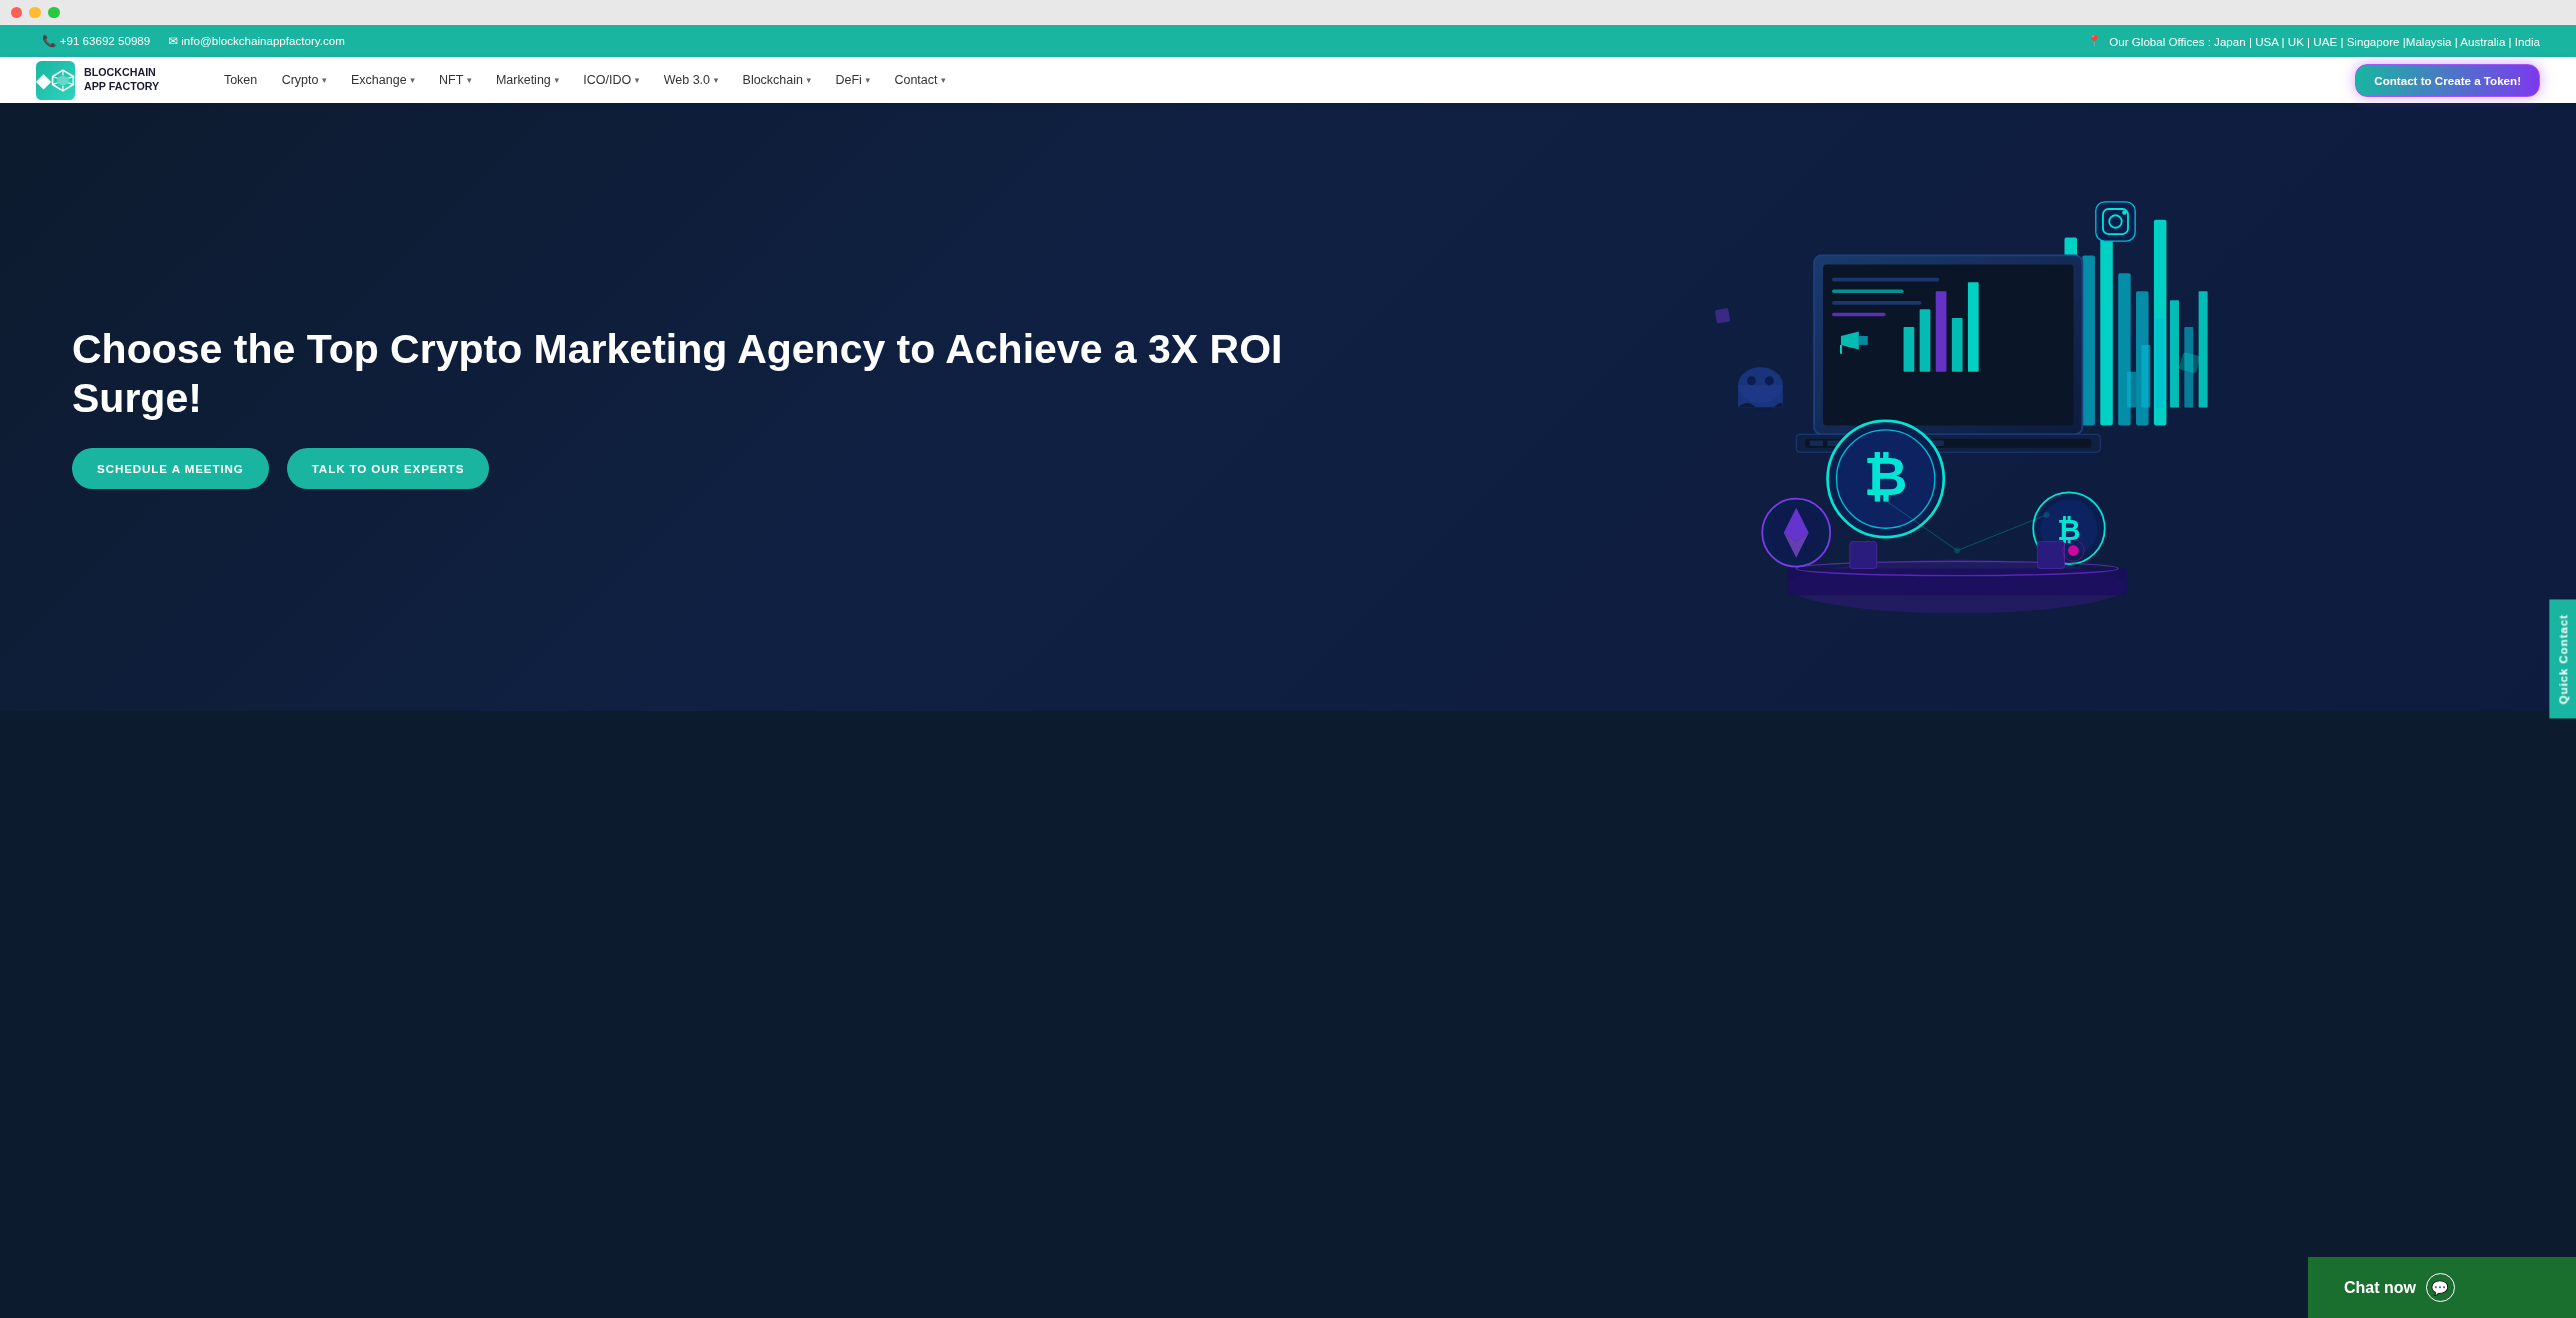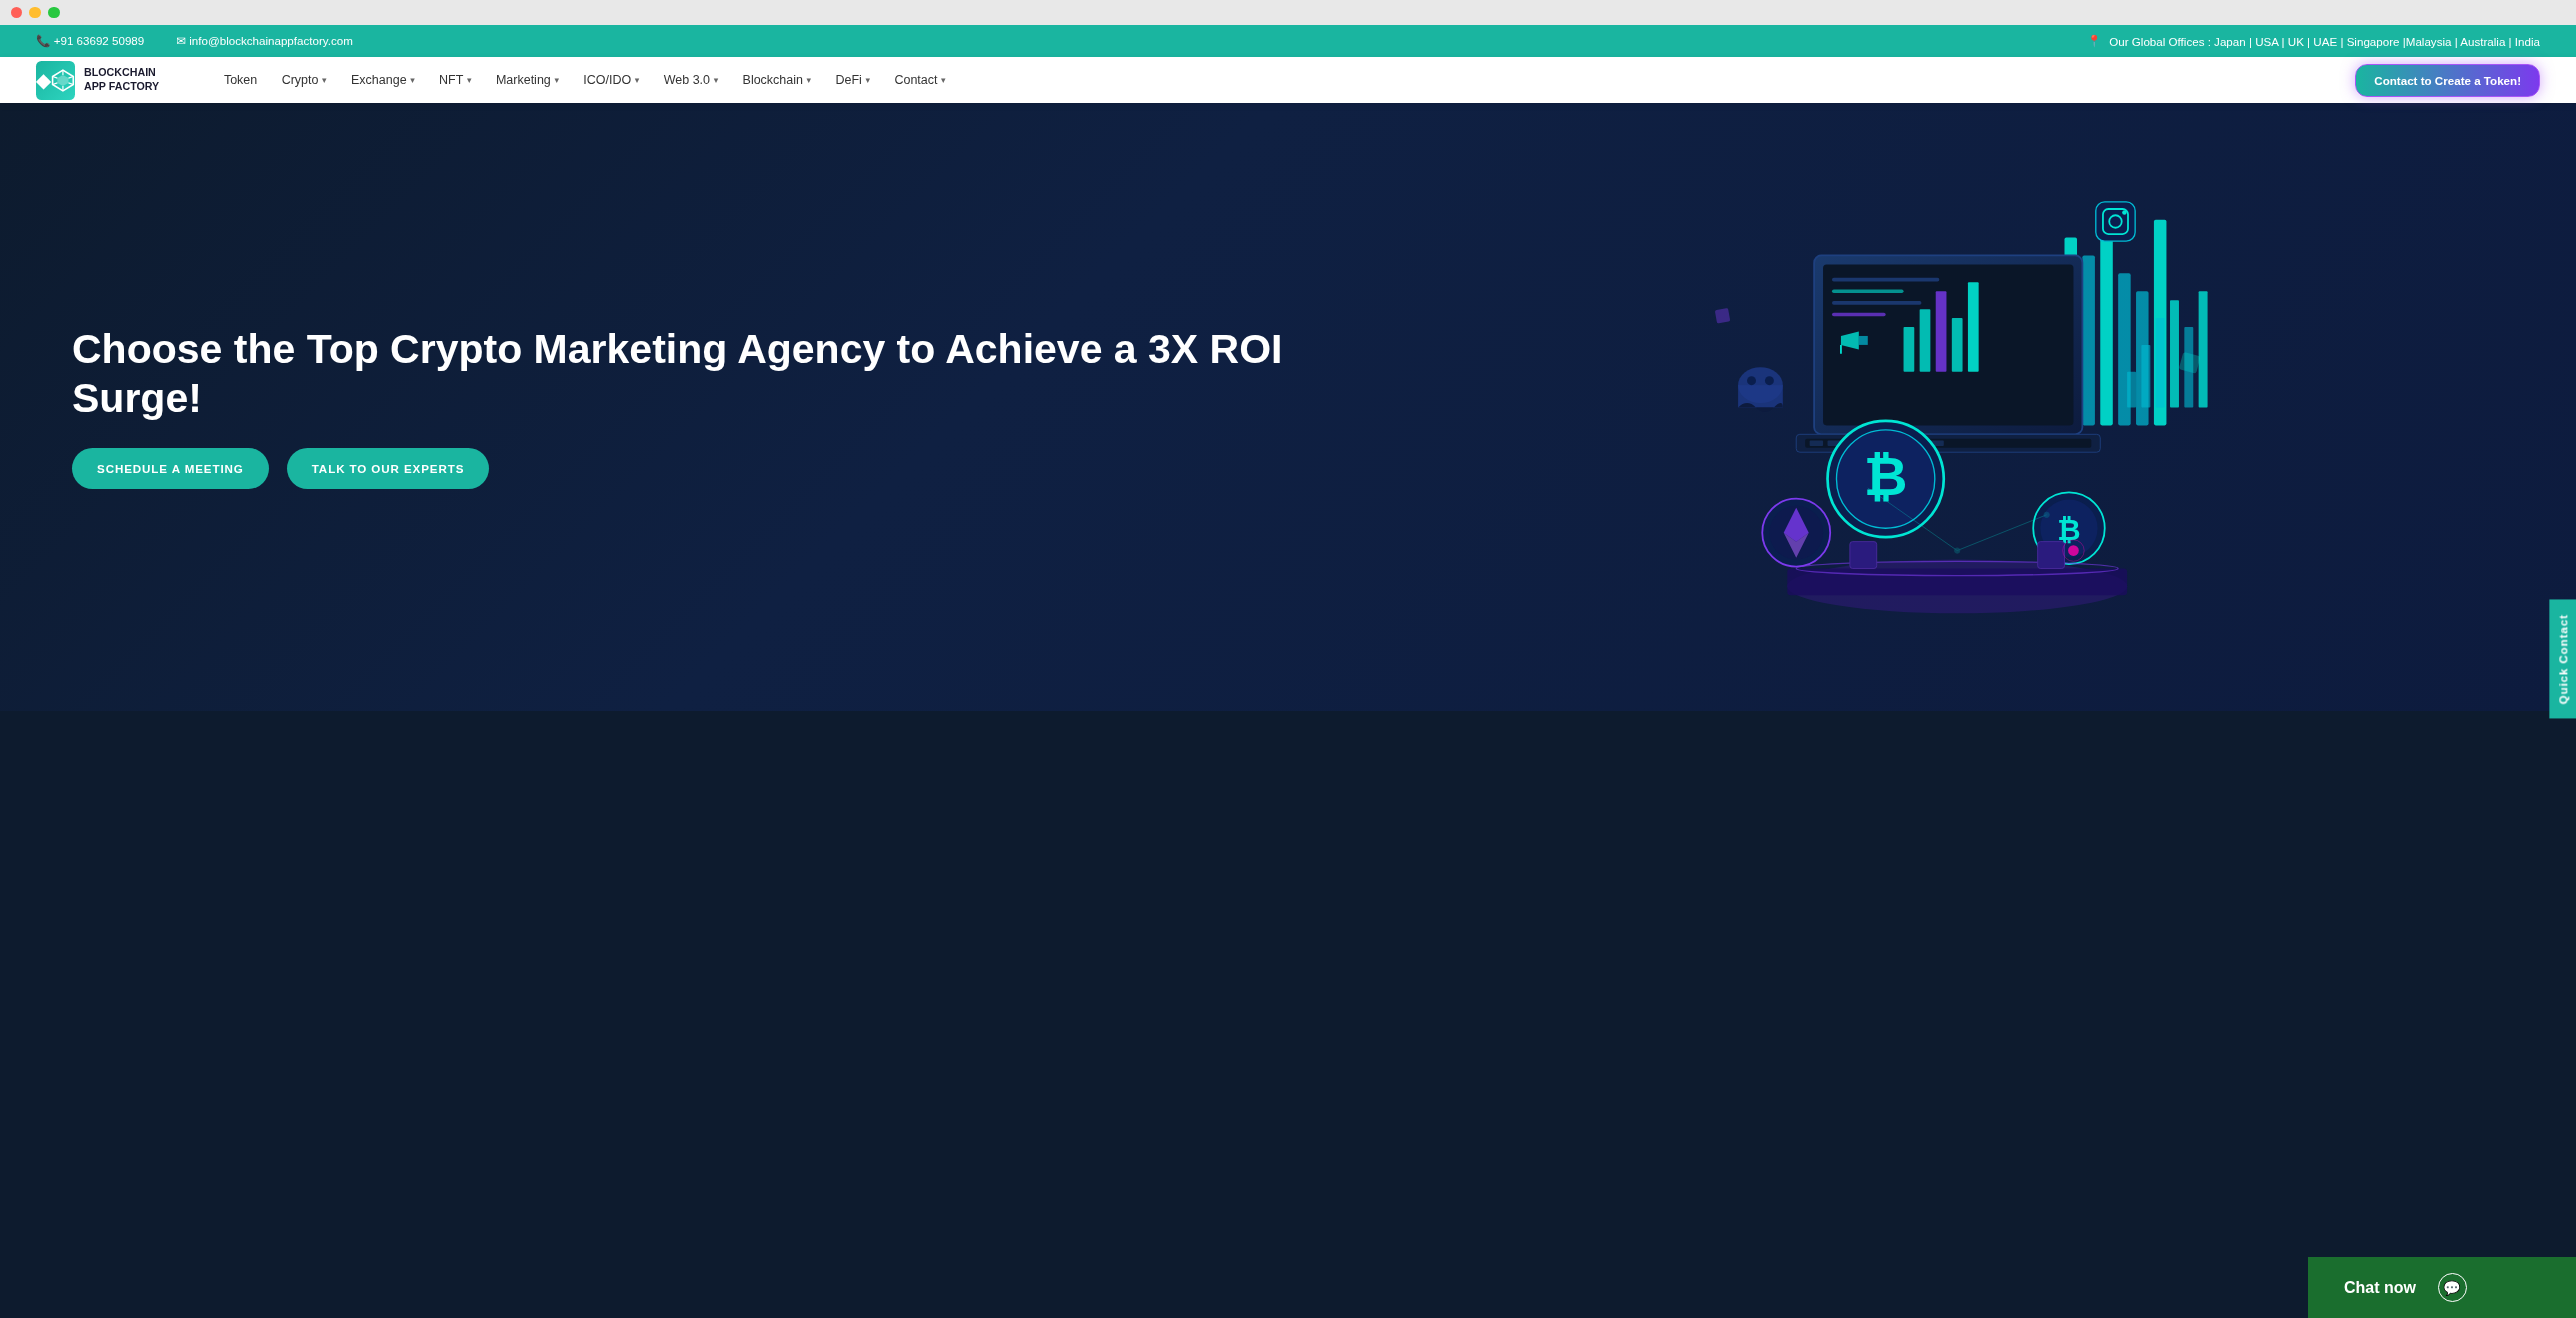--- a/index.html
+++ b/index.html
@@ -22,21 +22,21 @@
     
     .top-bar {
       background: #1ab5a0;
       color: white;
       display: flex;
       justify-content: space-between;
       align-items: center;
       padding: 9px 36px;
       font-size: 11.6px;
     }
-    .top-bar-left { display: flex; gap: 32px; align-items: center; }
+    .top-bar-left { display: flex; gap: 18px; align-items: center; margin-left: 6px; }
     .top-bar-right { display: flex; align-items: center; gap: 7.2px; }
 
     
     .navbar {
       background: white;
       display: flex;
       align-items: center;
       padding: 0 36px;
       height: 46px;
       position: relative;
@@ -173,21 +173,21 @@
       position: fixed;
       bottom: 0;
       right: 0;
       background: #1a6e2e;
       color: white;
       padding: 16px 36px;
       font-size: 16px;
       font-weight: 700;
       display: flex;
       align-items: center;
-      gap: 22px;
+      gap: 10px;
       cursor: pointer;
       z-index: 200;
       min-width: 268px;
     }
     .chat-icon {
       width: 29px; height: 29px;
       border: 1.8px solid white;
       border-radius: 50%;
       display: flex; align-items: center; justify-content: center;
       font-size: 14.3px;

